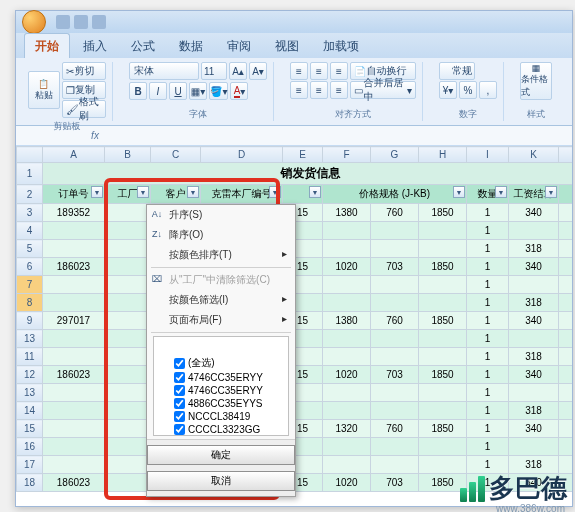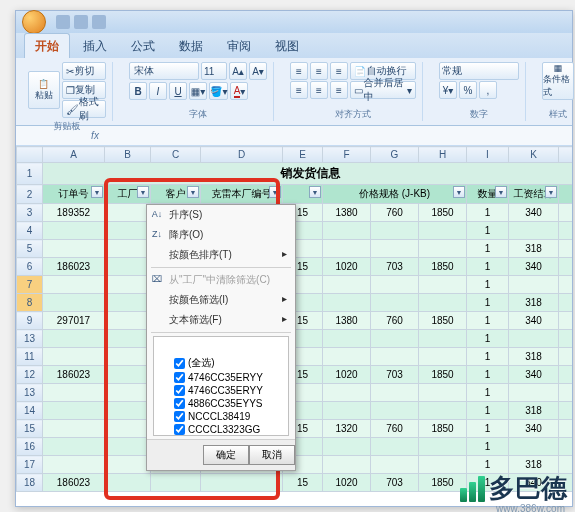--- a/index.html
+++ b/index.html
@@ -148,22 +148,22 @@
     font-size:9px; color:#3a5a80;
   }
   .fm-sep { height:1px; background:#d0d0d0; margin:2px 4px;}
   .fm-check-list {
     margin:3px 6px; border:1px solid #c0c0c0; background:#fff;
     max-height:100px; overflow:auto; padding:18px;
   }
   .fm-check { display:flex; align-items:center; gap:3px; padding:1px 2px;}
   .fm-check input { width:11px; height:11px; margin:0;}
   .fm-buttons {
-    display:flex; justify-content:flex-end; 
-    padding:5px 0; background:#eee; border-top:1px solid #d0d0d0;
+    display:flex; justify-content:flex-end; gap:6px;
+    padding:5px 0; background:#eee; border-top:1px solid #d0d0d0;flex-direction:column;
   }
   .fm-btn {
     padding:2px 12px; border:1px solid #909090;
     background:linear-gradient(#fff,#e0e0e0); cursor:pointer;
     font-size:10px;
   }
 
   .watermark {
     position:absolute; right:8px; bottom:6px;
     display:flex; align-items:center; gap:4px;
@@ -196,20 +196,21 @@
     </div>
   </div>
 
   <div class="ribbon-tabs">
     <div class="ribbon-tab active">开始</div>
     <div class="ribbon-tab">插入</div>
     <div class="ribbon-tab">公式</div>
     <div class="ribbon-tab">数据</div>
     <div class="ribbon-tab">审阅</div>
     <div class="ribbon-tab">视图</div>
+    <div class="ribbon-tab">加载项</div>
   </div>
 
   <div class="ribbon-body">
     <div class="ribbon-group">
       <div class="rg-row">
         <div class="rbtn big">
           <span>📋</span>
           <span>粘贴</span>
         </div>
         <div class="rg-col">
@@ -258,21 +259,21 @@
         <div class="rg-col">
           <div class="rbtn" style="width:66px;justify-content:flex-start;padding:0 3px;">📄 <span>自动换行</span></div>
           <div class="rbtn" style="width:66px;justify-content:flex-start;padding:0 3px;">▭ <span>合并后居中</span>▾</div>
         </div>
       </div>
       <div class="ribbon-group-title">对齐方式</div>
     </div>
 
     <div class="ribbon-group">
       <div class="rg-col">
-        <input class="rbtn" style="width: 80px;" value="常规">
+        <input class="rbtn" style="width: 36px; text-align: right;" value="常规">
         <div class="rg-row">
           <div class="rbtn">¥▾</div>
           <div class="rbtn">%</div>
           <div class="rbtn">,</div>
         </div>
       </div>
       <div class="ribbon-group-title">数字</div>
     </div>
 
     <div class="ribbon-group" style="border-right:none;">
@@ -570,21 +571,21 @@
 
     <div class="red-box" style="left:88px; top:32px; width:176px; height:322px;"></div>
 
     <div class="filter-menu" style="left:130px; top:58px;">
       <div class="fm-item"><span class="fm-icon">A↓</span><span>升序(S)</span></div>
       <div class="fm-item"><span class="fm-icon">Z↓</span><span>降序(O)</span></div>
       <div class="fm-item"><span>按颜色排序(T)</span><span style="float:right;">▸</span></div>
       <div class="fm-sep"></div>
       <div class="fm-item disabled"><span class="fm-icon">⌧</span><span>从"工厂"中清除筛选(C)</span></div>
       <div class="fm-item"><span>按颜色筛选(I)</span><span style="float:right;">▸</span></div>
-      <div class="fm-item"><span>文本筛选(F)</span><span style="float:right;">▸</span></div>
+      <div class="fm-item"><span>页面布局(F)</span><span style="float:right;">▸</span></div>
       <div class="fm-sep"></div>
       <div class="fm-check-list">
         <div class="fm-check">
             <input type="checkbox" checked="" style="">
             <span>(全选)</span>
           </div>
         <div id="check-opts">
             <div class="fm-check">
               <input type="checkbox" checked="" style="">
               <span>4746CC35ERYY</span>

